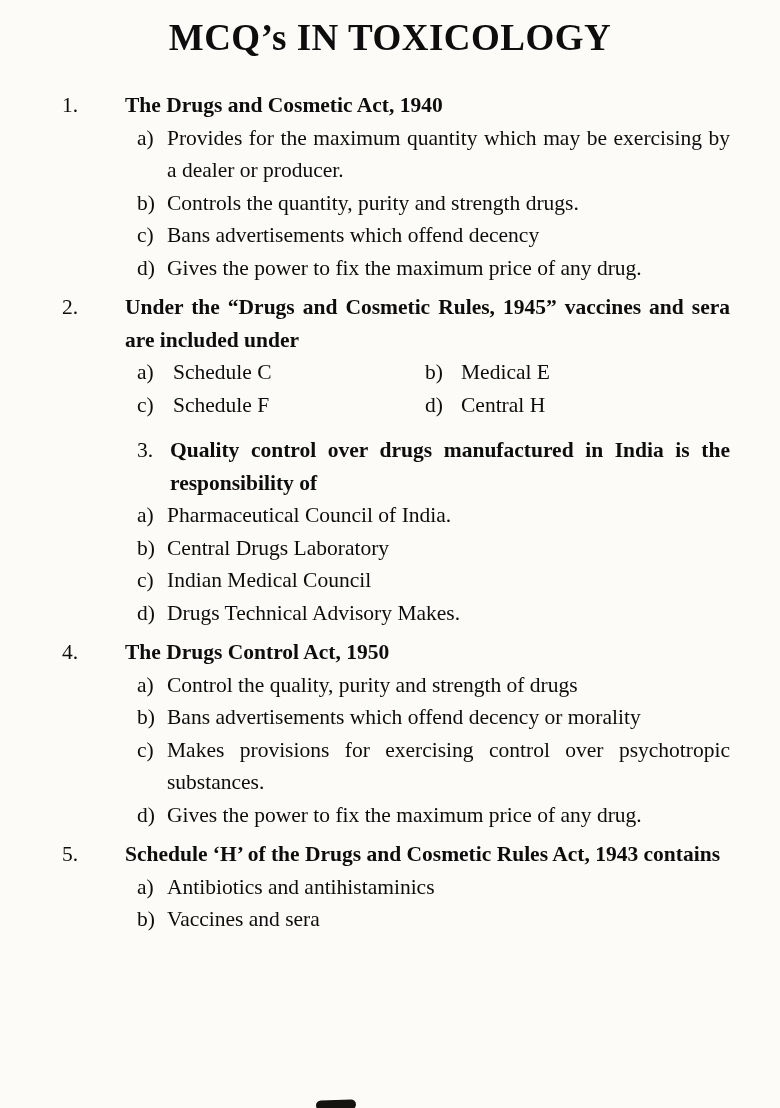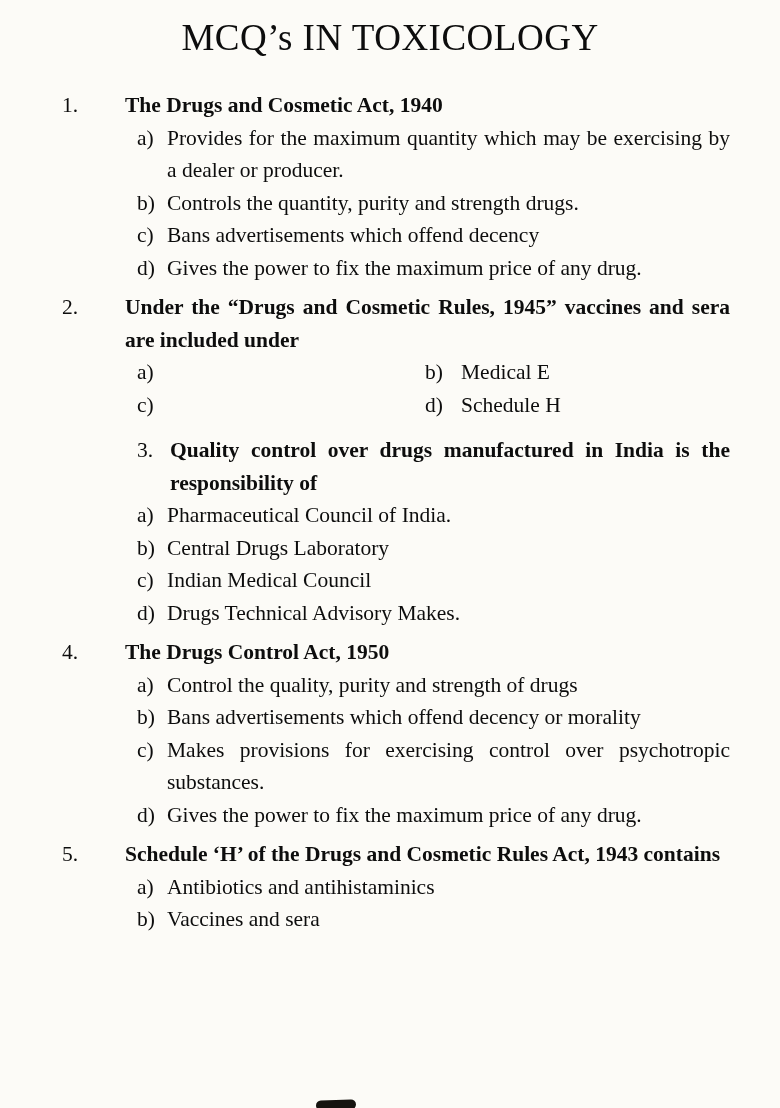--- a/index.html
+++ b/index.html
@@ -13,21 +13,21 @@
     height: 1108px;
     margin: 0 auto;
     background: #fcfbf7;
     overflow: hidden;
     font-family: "Liberation Serif", serif;
     color: #0d0d0d;
   }
   .title {
     text-align: center;
     font-size: 37px;
-    font-weight: 400;
+    font-weight: 700;
     letter-spacing: 0.5px;
     margin: 16px 0 30px 0;
   }
   .content {
     padding: 0 50px 0 62px;
     font-size: 21.5px;
     line-height: 32.5px;
   }
   .question {
     margin-top: 7px;
@@ -124,31 +124,33 @@
     </div>
 
     <div class="question">
       <div class="q-head">
         <span class="q-num">2.</span>
         <div class="q-text">Under the “Drugs and Cosmetic Rules, 1945” vaccines and sera are included under</div>
       </div>
       <div class="options two-col">
         <div class="option">
           <span class="opt-label">a)</span>
+          <div class="opt-text">Schedule C</div>
         </div>
         <div class="option">
           <span class="opt-label">b)</span>
           <div class="opt-text">Medical E</div>
         </div>
         <div class="option">
           <span class="opt-label">c)</span>
-        </div>
-        <div class="option">
-          <span class="opt-label">d)</span>
-          <div class="opt-text">Schedule H</div>
+          <div class="opt-text">Schedule F</div>
+        </div>
+        <div class="option">
+          <span class="opt-label">d)</span>
+          <div class="opt-text">Central H</div>
         </div>
       </div>
     </div>
 
     <div class="question inset">
       <div class="q-head">
         <span class="q-num">3.</span>
         <div class="q-text">Quality control over drugs manufactured in India is the responsibility of</div>
       </div>
       <div class="options">

